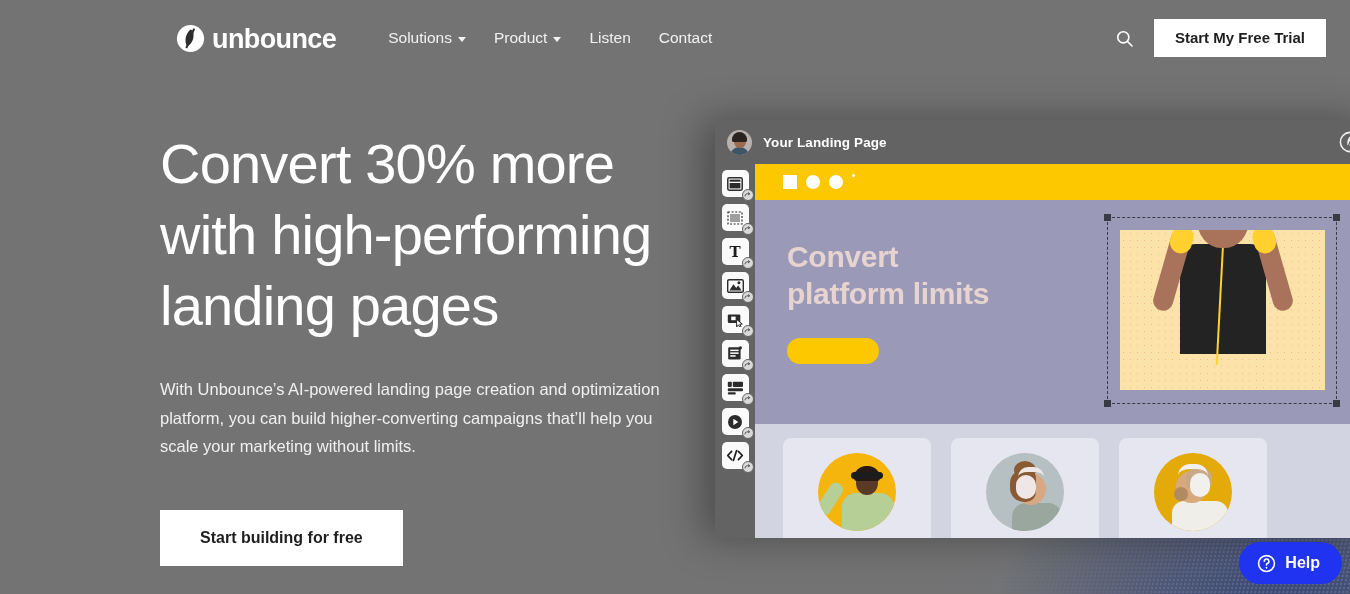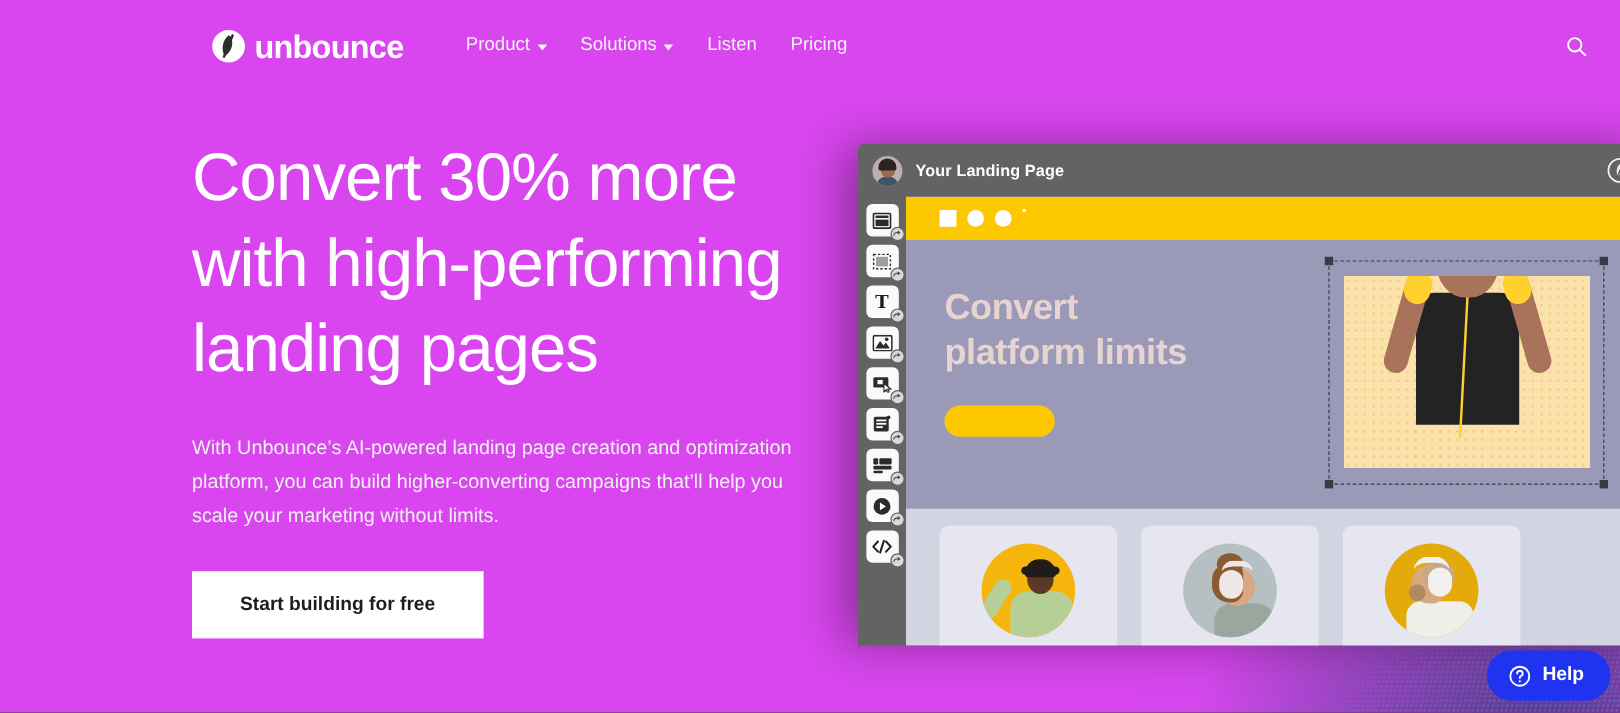--- a/index.html
+++ b/index.html
@@ -5,21 +5,21 @@
   * { box-sizing: border-box; margin: 0; padding: 0; }
   html, body {
     width: 1350px; height: 594px;
     overflow: hidden;
     background: #2d2d2d;
     font-family: "Liberation Sans", sans-serif;
   }
   #page {
     position: relative;
     width: 1350px; height: 594px;
-    background: #d946ef;
+    background: #737373;
     overflow: hidden;
   }
 
   
   .halftone-gold {
     position: absolute;
     left: 610px; top: 95px;
     width: 190px; height: 460px;
     background-image: radial-gradient(#c99a2e 0.9px, transparent 1px);
     background-size: 4px 4px;
@@ -120,40 +120,40 @@
     padding: 10px 20px;
     cursor: pointer;
     font-family: inherit;
     line-height: 1.1;
     white-space: nowrap;
   }
 
   
   .hero-left {
     position: absolute;
-    left: 160px; top: 112px;
+    left: 160px; top: 128px;
     width: 520px;
     z-index: 10;
   }
   .hero-title {
     color: #ffffff;
     font-size: 56px;
     line-height: 1.27;
     font-weight: 400;
     letter-spacing: -0.8px;
   }
   .hero-sub {
     margin-top: 34px;
     color: #f0f0f0;
     font-size: 16.5px;
     line-height: 1.72;
     width: 500px;
   }
   .hero-cta {
-    margin-top: 32px;
+    margin-top: 50px;
     display: inline-block;
     background: #ffffff;
     color: #1e1e1e;
     font-size: 16px; font-weight: 700;
     padding: 19px 40px;
     border: none;
     cursor: pointer;
     font-family: inherit;
   }
 
@@ -442,42 +442,43 @@
       <svg class="logo-mark" viewBox="0 0 32 32">
         <circle cx="16" cy="16" r="15" fill="#ffffff"></circle>
         <path d="M16 6 C 10 11, 9 20, 12.5 25 C 19 21, 21 13, 18 7 Z" fill="#2d2d2d"></path>
         <rect x="14.6" y="4.5" width="2.2" height="23" fill="#2d2d2d" transform="rotate(22 16 16)"></rect>
       </svg>
       <span class="logo-text">unbounce</span>
     </div>
 
     <div class="nav-links">
       <div class="nav-link">
-        <span>Product</span>
+        <span>Solutions</span>
         <i class="caret"></i>
       </div>
       <div class="nav-link">
-        <span>Solutions</span>
+        <span>Product</span>
         <i class="caret"></i>
       </div>
       <div class="nav-link">
         <span>Listen</span>
       </div>
       <div class="nav-link">
-        <span>Pricing</span>
+        <span>Contact</span>
       </div>
     </div>
 
     <div class="nav-right">
       <button class="search-btn">
         <svg width="19" height="19" viewBox="0 0 24 24" fill="none" stroke="#ffffff" stroke-width="2">
           <circle cx="10.5" cy="10.5" r="7"></circle>
           <line x1="15.8" y1="15.8" x2="21.5" y2="21.5" stroke-linecap="round"></line>
         </svg>
       </button>
+      <button class="btn-trial">Start My Free Trial</button>
     </div>
   </div>
 
   <div class="hero-left">
     <h1 class="hero-title">
       <span>Convert 30% more</span><br>
       <span>with high-performing</span><br>
       <span>landing pages</span>
     </h1>
     <p class="hero-sub">With Unbounce’s AI-powered landing page creation and optimization platform, you can build higher-converting campaigns that’ll help you scale your marketing without limits.</p>

